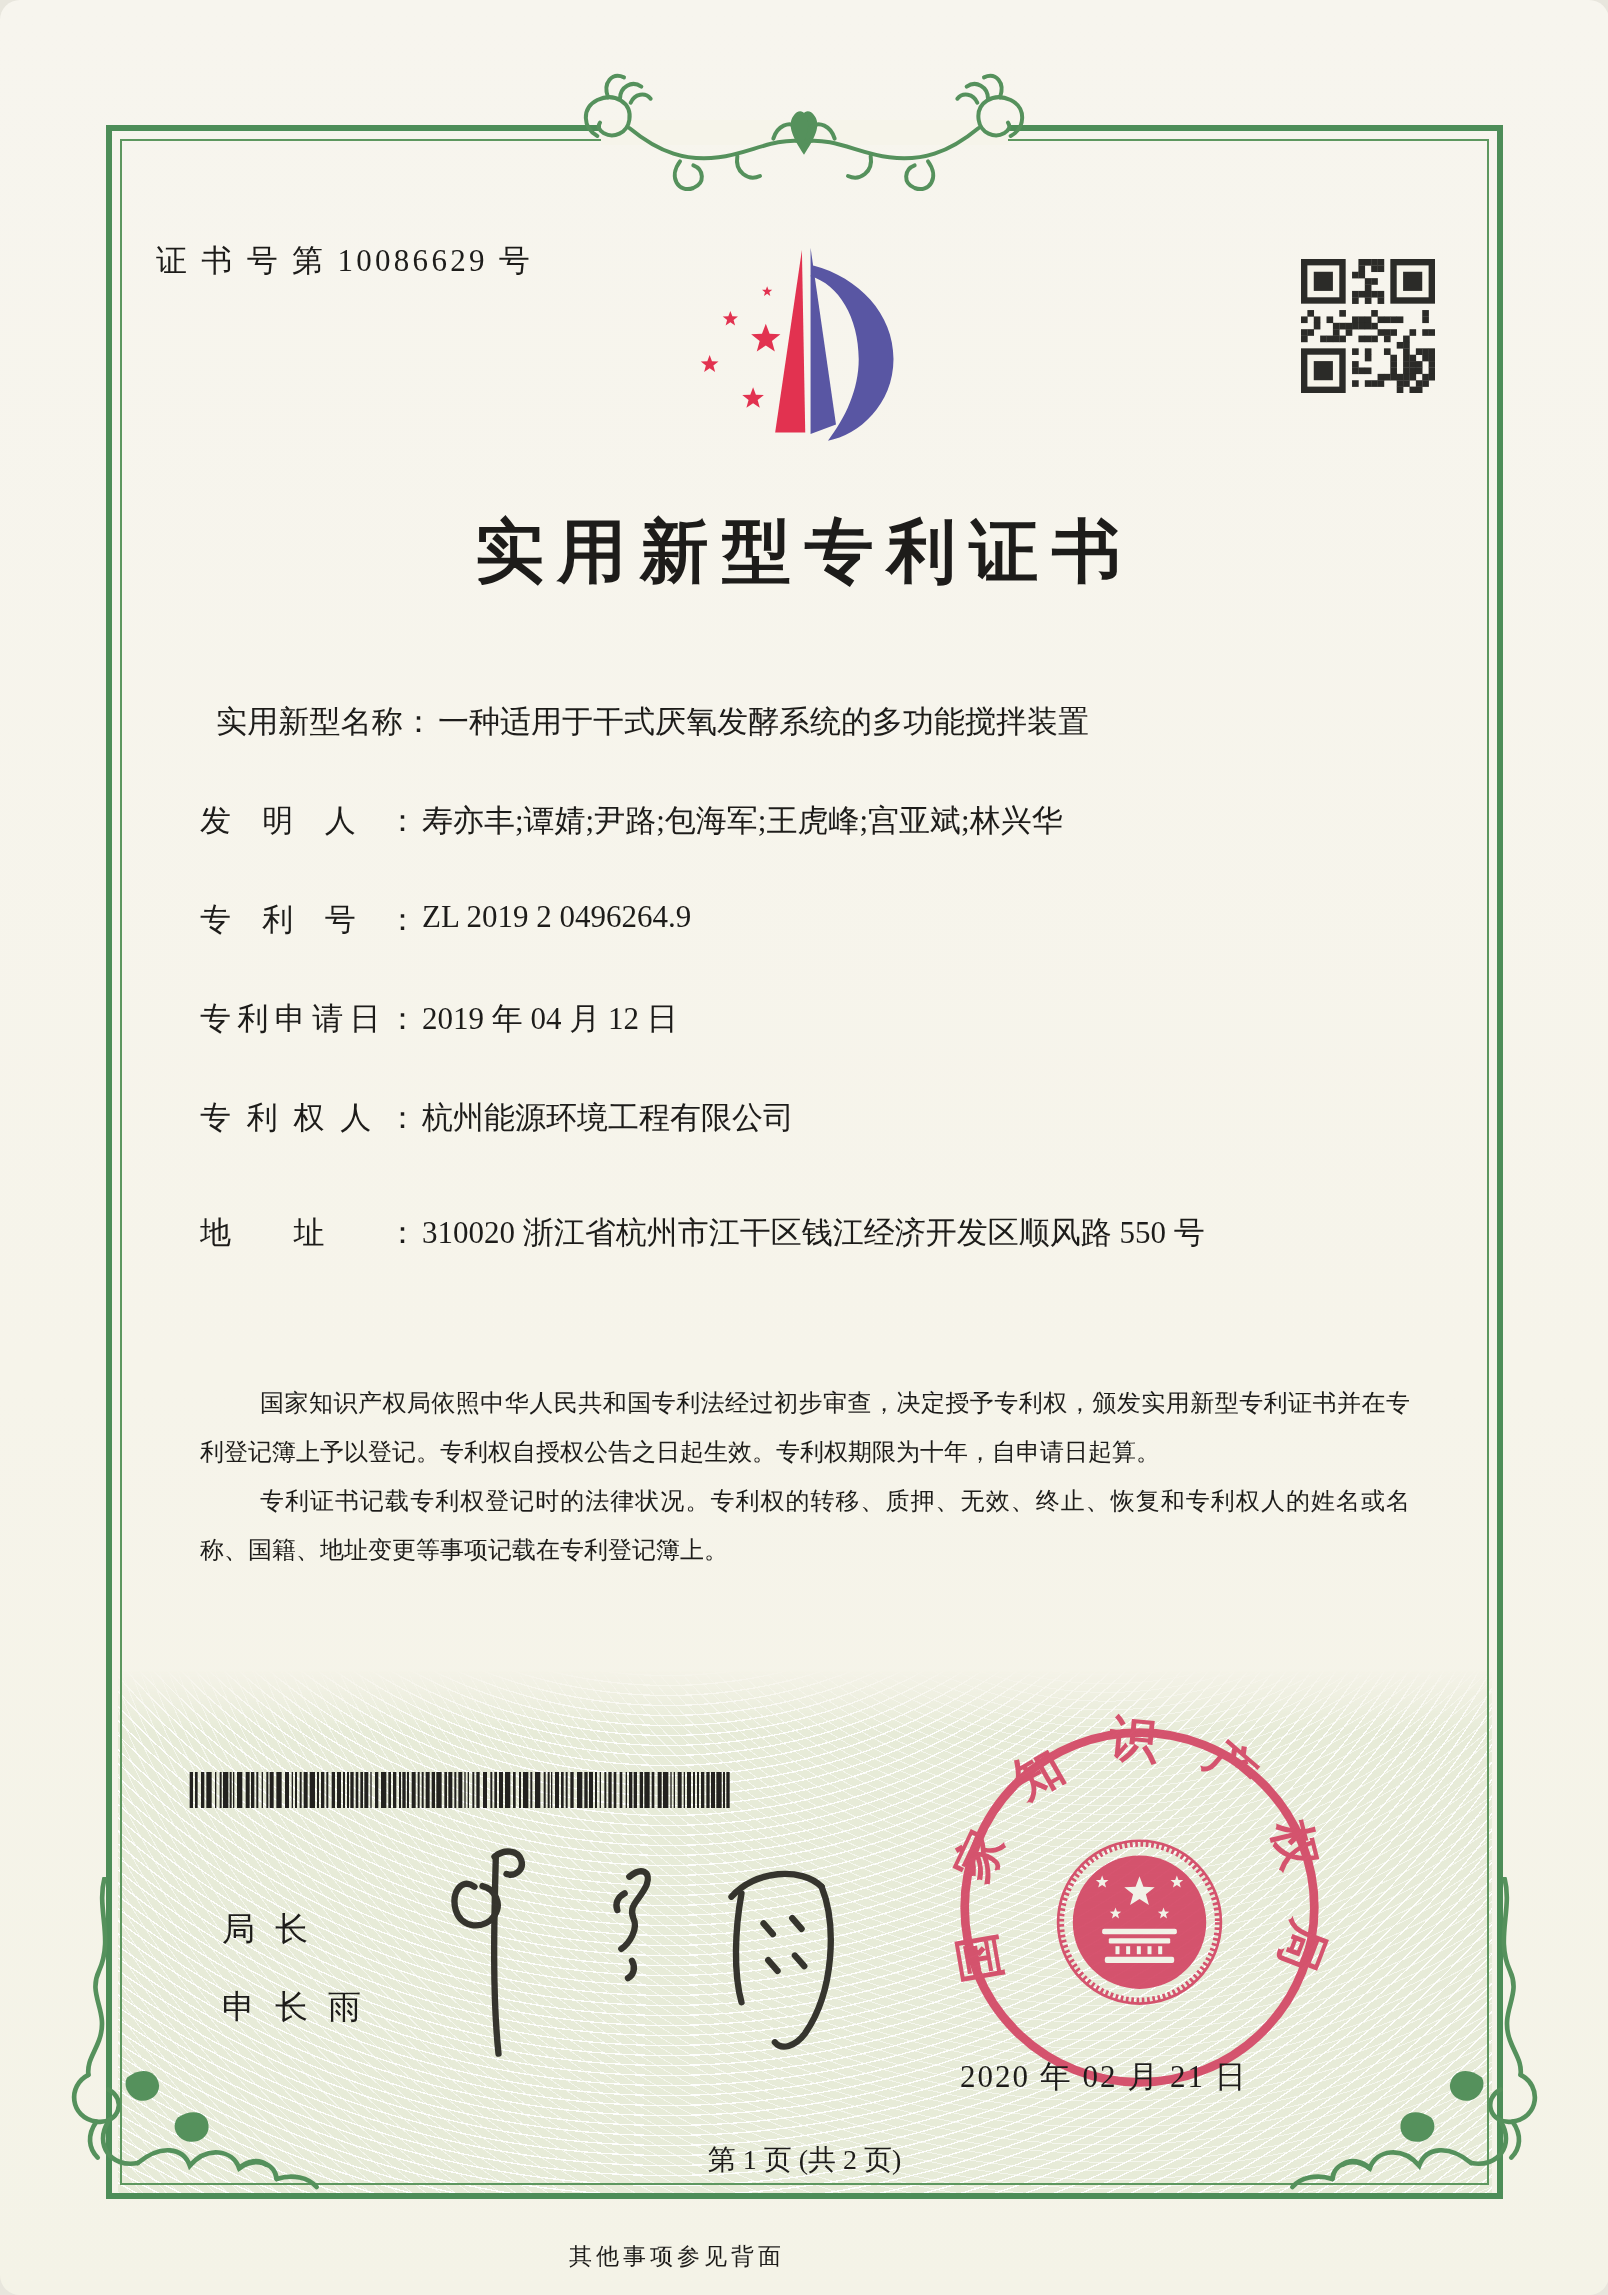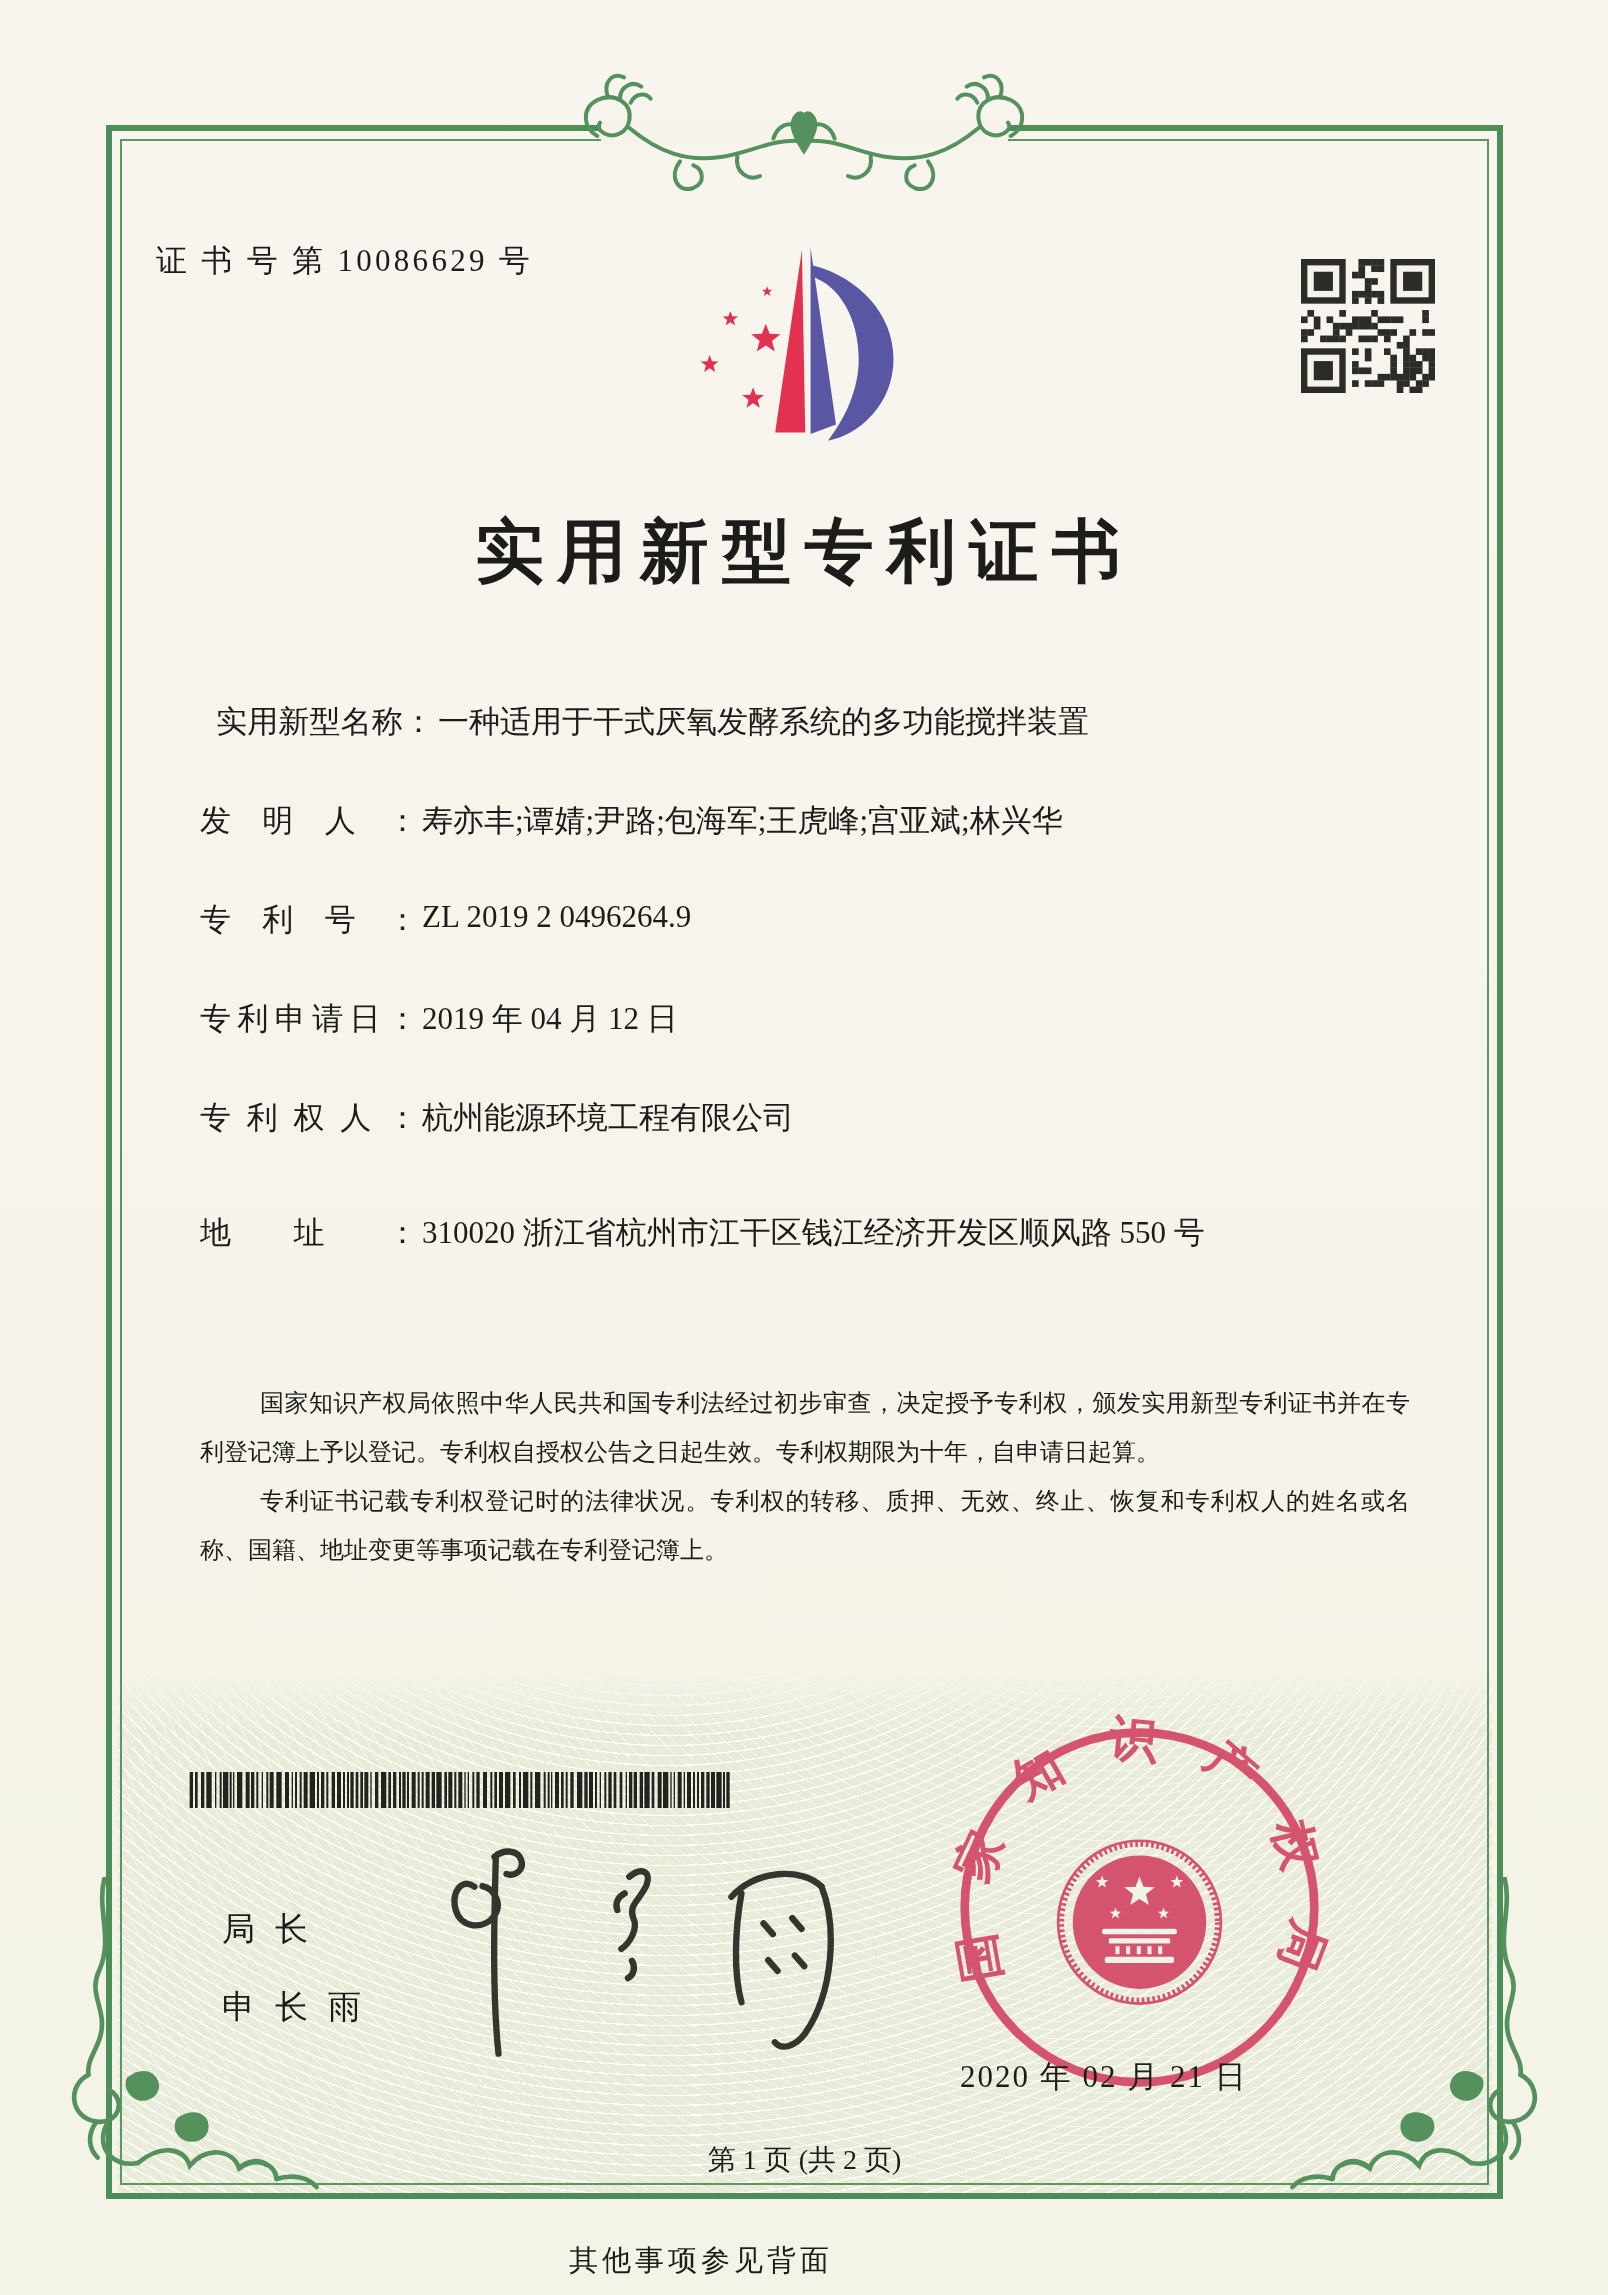--- a/index.html
+++ b/index.html
@@ -1,19 +1,19 @@
 <!DOCTYPE html>
 <html style="font-size:10.7px"><head>
 <meta charset="utf-8">
 <style>
   html,body{margin:0;padding:0;background:#e8e6dd;}
   #paper{
     position:relative;width:1609px;height:2295px;overflow:hidden;
     background:linear-gradient(180deg,#f7f5ee 0%,#f6f4ea 60%,#f4f3e7 100%);
-    font-family:"Liberation Serif","DejaVu Serif",serif;color:#1d1c1a;
+    font-family:"Liberation Serif","DejaVu Serif",serif;color:#1d1c1a;border-radius:20px;
   }
   .abs{position:absolute;}
   
   .frame-outer{left:106px;top:125px;width:1397px;height:2074px;border:6px solid #4d8d58;box-sizing:border-box;z-index:2;}
   .frame-inner{left:120px;top:139px;width:1369px;height:2046px;border:2px solid #5d975f;box-sizing:border-box;z-index:2;}
   .border-gap{background:#f6f4ea;z-index:2;}
   
   .waves{
     left:118px;top:1670px;width:1374px;height:528px;z-index:1;
     background-color:#e7ebd8;
@@ -27,21 +27,21 @@
   .title{left:0;top:506px;width:100%;text-align:center;font-size:69px;font-weight:700;letter-spacing:13.4px;z-index:4;}
   .row{left:200px;width:1212px;font-size:31px;z-index:4;white-space:nowrap;}
   .lab{display:inline-block;width:218px;text-align:justify;text-align-last:justify;vertical-align:top;}
   .val{margin-left:4px;}
   .grant2{position:absolute;left:528px;top:0;white-space:nowrap;}
   .paras{left:200px;top:1379px;width:1210px;font-size:24px;line-height:49px;text-align:justify;z-index:4;}
   .paras p{margin:0;text-indent:60px;}
   .officials{font-size:33px;letter-spacing:20px;z-index:4;}
   .seal-date{left:960px;top:2056px;font-size:31px;letter-spacing:2px;z-index:6;}
   .page-num{left:0;top:2141px;width:100%;text-align:center;font-size:28px;z-index:4;}
-  .back-note{left:569px;top:2241px;font-size:29px;letter-spacing:4px;z-index:4;}
+  .back-note{left:569px;top:2241px;font-size:23px;letter-spacing:4px;z-index:4;}
   svg{display:block;}
   .z3{z-index:3;} .z4{z-index:4;} .z5{z-index:5;}
 </style>
 </head>
 <body>
 
 <div id="paper">
 
   <div class="abs frame-outer"></div>
   <div class="abs frame-inner"></div>

